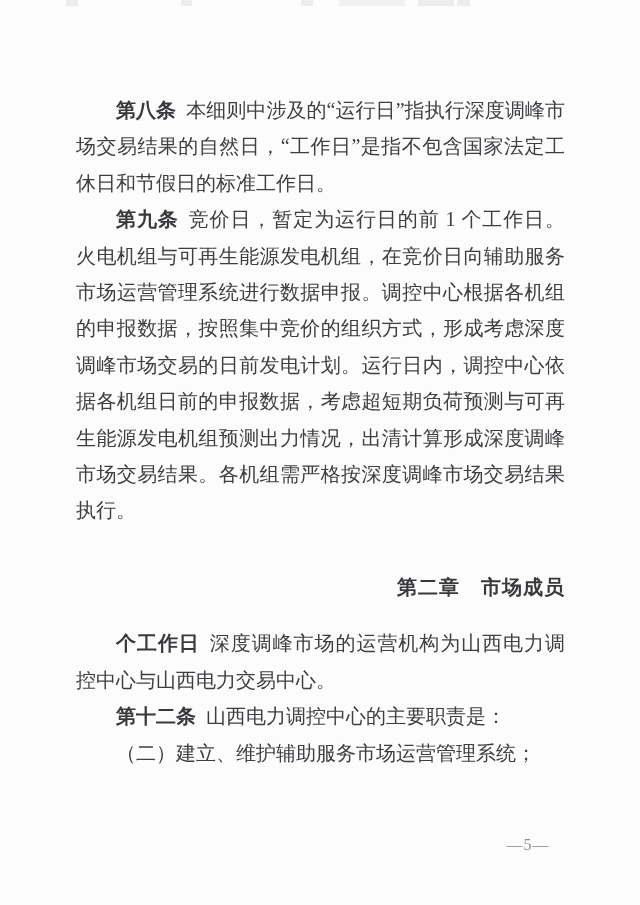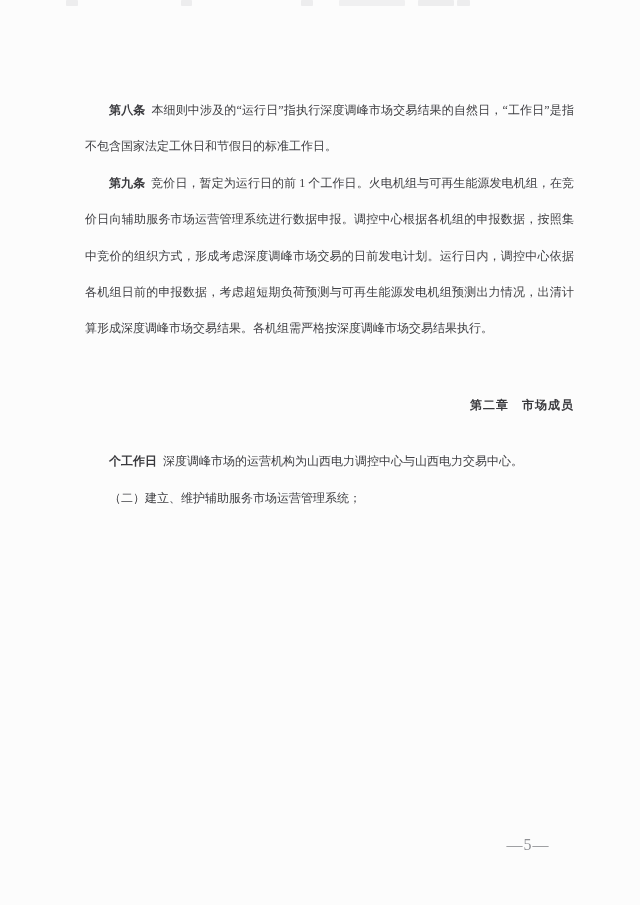--- a/index.html
+++ b/index.html
@@ -21,23 +21,23 @@
   }
   .a1 { left: 66px;  width: 12px; }
   .a2 { left: 181px; width: 11px; }
   .a3 { left: 301px; width: 12px; }
   .a4 { left: 339px; width: 66px; background: #f0f0f1; }
   .a5 { left: 418px; width: 36px; }
   .a6 { left: 457px; width: 13px; }
 
   .content {
     position: absolute;
-    left: 85px; top: 92px; width: 489px;
+    left: 76px; top: 92px; width: 489px;
     color: var(--ink, #3e3e42);
-    font-size: 12px;
+    font-size: 20px;
     line-height: 36.4px;
     text-align: justify;
     text-justify: inter-ideograph;
   }
   p { margin: 0; text-indent: 2em; }
   .art-num {
     font-weight: bold;
     font-family: "Liberation Sans", "DejaVu Sans", sans-serif;
     margin-right: 0.5em;
     color: #39393d;
@@ -76,20 +76,21 @@
 
     <p><span class="art-num">第八条</span><span>本细则中涉及的“运行日”指执行深度调峰市场交易结果的自然日，“工作日”是指不包含国家法定工休日和节假日的标准工作日。</span></p>
 
     <p><span class="art-num">第九条</span><span>竞价日，暂定为运行日的前 1 个工作日。火电机组与可再生能源发电机组，在竞价日向辅助服务市场运营管理系统进行数据申报。调控中心根据各机组的申报数据，按照集中竞价的组织方式，形成考虑深度调峰市场交易的日前发电计划。运行日内，调控中心依据各机组日前的申报数据，考虑超短期负荷预测与可再生能源发电机组预测出力情况，出清计算形成深度调峰市场交易结果。各机组需严格按深度调峰市场交易结果执行。</span></p>
 
     <p class="chapter-title">第二章　市场成员</p>
 
 
     <p><span class="art-num">个工作日</span><span>深度调峰市场的运营机构为山西电力调控中心与山西电力交易中心。</span></p>
 
+    <p><span class="art-num">第十二条</span><span>山西电力调控中心的主要职责是：</span></p>
 
 
     <p>（二）建立、维护辅助服务市场运营管理系统；</p>
 
   </div>
 
   <div class="page-number">—5—</div>
 
 </div>
 

